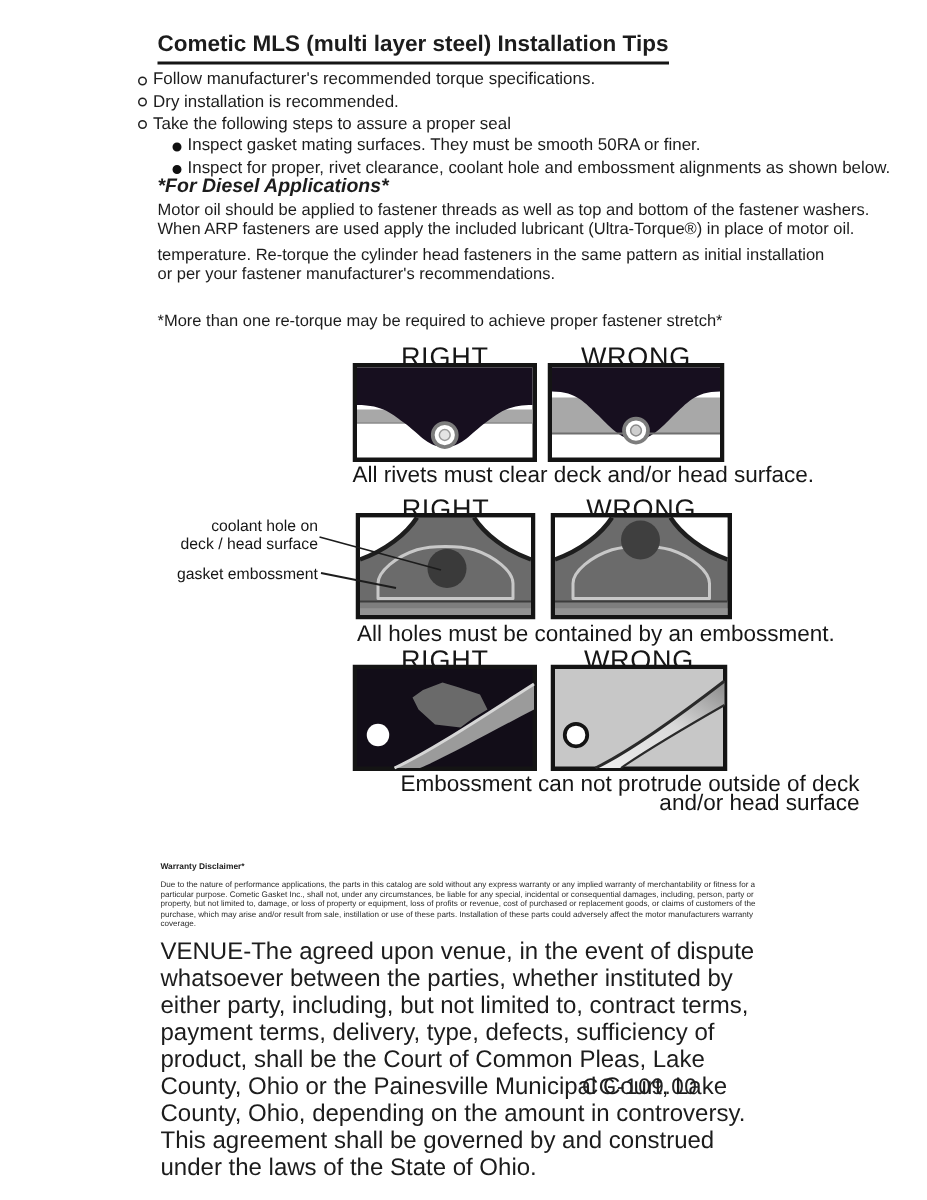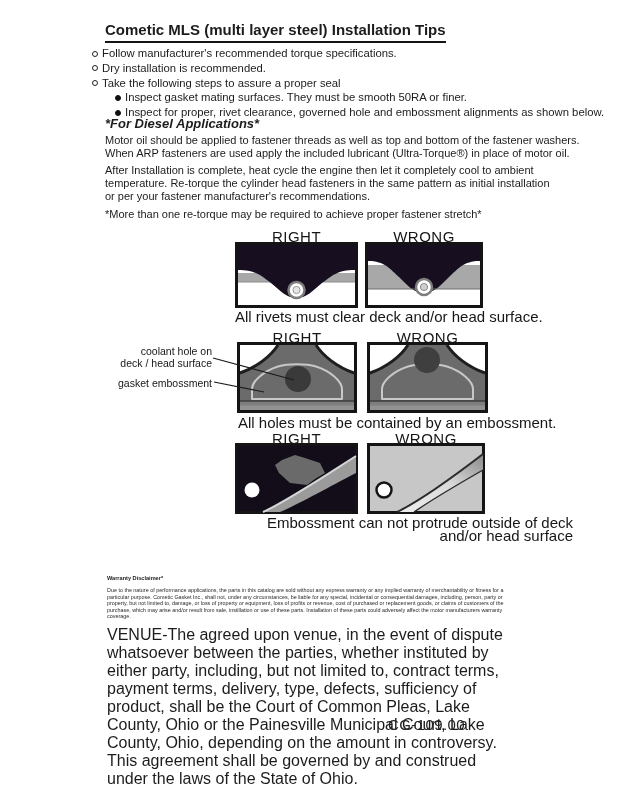--- a/index.html
+++ b/index.html
@@ -9,21 +9,21 @@
   .title{left:105px;top:21px;font-size:15px;font-weight:bold;
          border-bottom:2px solid #151515;padding-bottom:3px;white-space:nowrap;}
   .bullets{left:92px;top:46px;font-size:11.3px;line-height:14.8px;}
   .brow{display:flex;align-items:flex-start;white-space:nowrap;}
   .brow.sub{margin-left:23px;}
   .bmark{flex:0 0 auto;width:4px;height:4px;border:1px solid #222;border-radius:50%;
          margin:4.5px 4px 0 0;background:#fff;}
   .bmark.filled{width:4px;height:4px;background:#111;border-color:#111;}
   .h2{font-size:13px;font-weight:bold;white-space:nowrap;font-style:italic;}
   .bodyline{font-size:11px;line-height:13.2px;white-space:nowrap;}
-  .dlabel{font-size:15px;text-align:center;letter-spacing:0.5px;color:#161616;}
+  .dlabel{font-size:18px;text-align:center;letter-spacing:0.5px;color:#161616;}
   .caption{font-size:15px;line-height:13px;color:#161616;text-align:right;}
   .callout{font-size:10.5px;line-height:12px;text-align:right;color:#161616;}
   .fineblock{left:107px;top:575px;width:406px;}
   .fine-h{font-size:5.6px;font-weight:bold;margin:0 0 6px 0;}
   .fine-p{font-size:5.4px;line-height:6.5px;margin:0 0 6.5px 0;color:#2a2a2a;}
   .pagecode{left:388px;top:716px;font-size:15px;letter-spacing:0.4px;color:#222;}
   svg{display:block;}
 </style>
 </head>
 <body>
@@ -44,31 +44,30 @@
     <div class="brow">
       <span class="bmark"></span>
       <span>Take the following steps to assure a proper seal</span>
     </div>
     <div class="brow sub">
       <span class="bmark filled"></span>
       <span>Inspect gasket mating surfaces.  They must be smooth 50RA or finer.</span>
     </div>
     <div class="brow sub">
       <span class="bmark filled"></span>
-      <span>Inspect for proper, rivet clearance, governed hole and embossment alignments as shown below.</span>
+      <span>Inspect for proper, rivet clearance, coolant hole and embossment alignments as shown below.</span>
     </div>
   </div>
 
   <div class="abs h2" style="left:105px;top:116px;">*For Diesel Applications*</div>
   <div class="abs" style="left:105px;top:134px;">
     <div class="bodyline">Motor oil should be applied to fastener threads as well as top and bottom of the fastener washers.</div>
     <div class="bodyline">When ARP fasteners are used apply the included lubricant (Ultra-Torque®) in place of motor oil.</div>
   </div>
   <div class="abs" style="left:105px;top:164px;">
-    <div class="bodyline">After Installation is complete, heat cycle the engine then let it completely cool to ambient</div>
     <div class="bodyline">temperature. Re-torque the cylinder head fasteners in the same pattern as initial installation</div>
     <div class="bodyline">or per your fastener manufacturer's recommendations.</div>
   </div>
   <div class="abs bodyline" style="left:105px;top:208px;">*More than one re-torque may be required to achieve proper fastener stretch*</div>
 
   <div class="abs dlabel" style="left:235px;top:228px;width:123px;">RIGHT</div>
   <div class="abs dlabel" style="left:365px;top:228px;width:118px;">WRONG</div>
 
   <svg class="abs" style="left:235px;top:242px;" width="123" height="66" viewBox="0 0 123 66">
     <rect x="1.5" y="1.5" width="120" height="63" fill="#ffffff" stroke="#141414" stroke-width="3"></rect>

